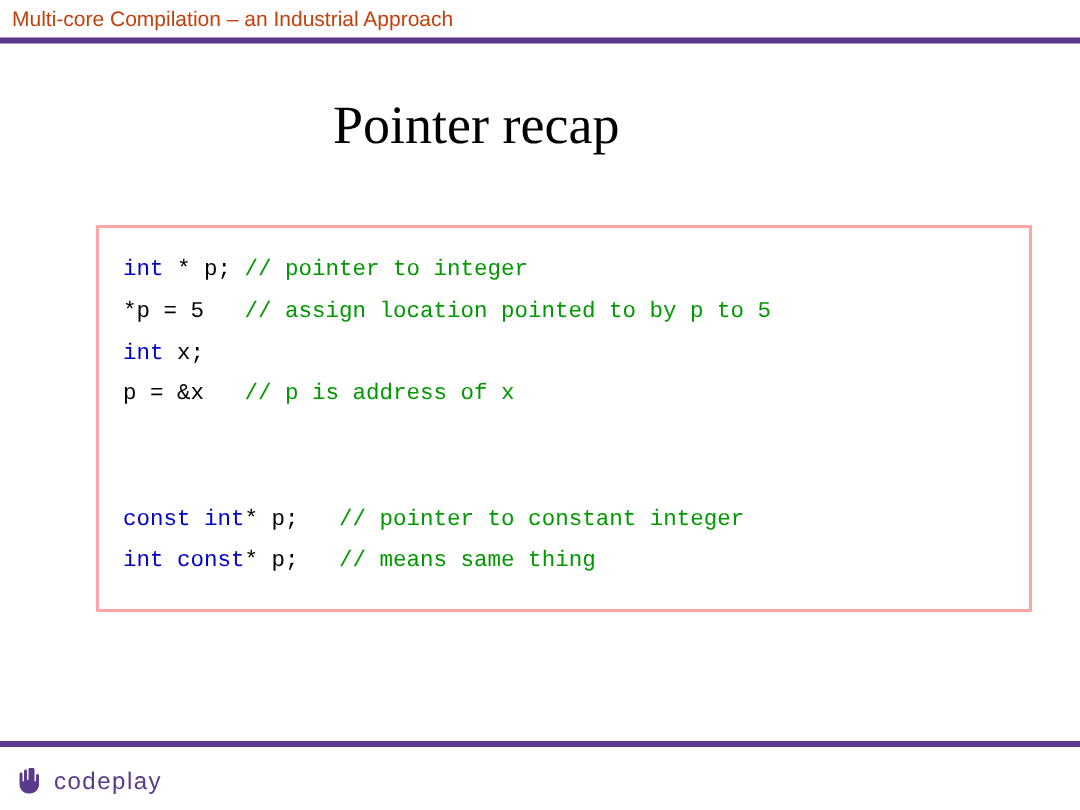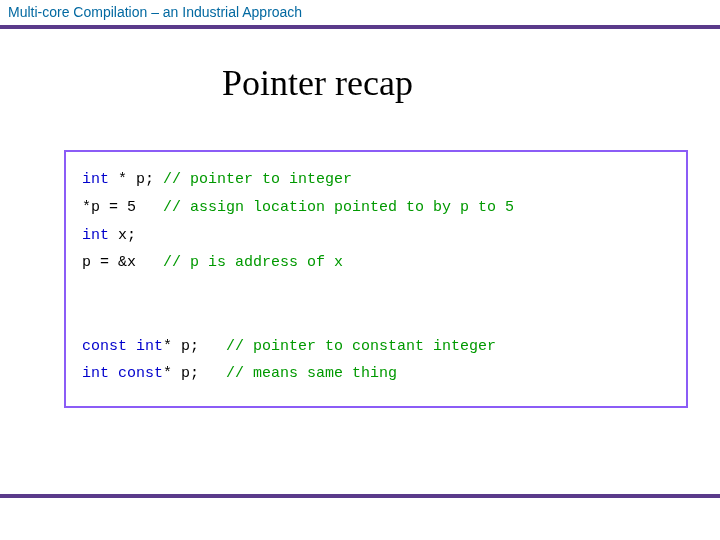--- a/index.html
+++ b/index.html
@@ -15,21 +15,21 @@
     position: relative;
     width: 720px;
     height: 540px;
     background: #ffffff;
   }
   .header-text {
     position: absolute;
     top: 4px;
     left: 8px;
     font-size: 14px;
-    color: #0369a1;
+    color: #c2410c;
     text-align: center;
   }
   .header-rule {
     position: absolute;
     top: 25px;
     left: 0;
     width: 720px;
     height: 4px;
     background: #5a3a8a;
   }
@@ -41,21 +41,21 @@
     text-align: center;
     font-family: "Times New Roman", Times, serif;
     font-size: 36px;
     color: #000;
   }
   .code-box {
     position: absolute;
     top: 150px;
     left: 64px;
     width: 588px;
-    border: 2px solid #8b5cf6;
+    border: 2px solid #fca5a5;
     background: #fff;
     padding: 14px 16px 18px 16px;
     font-family: "Courier New", Courier, monospace;
     font-size: 15px;
     line-height: 1.85;
     color: #000;
     white-space: pre;
   }
   .kw   { color: #0000cc; }
   .cm   { color: #009900; }
@@ -100,14 +100,20 @@
 <span>*p = 5   </span><span class="cm">// assign location pointed to by p to 5</span>
 <span class="kw">int</span><span> x;</span>
 <span>p = &amp;x   </span><span class="cm">// p is address of x</span>
 
 
 <span class="kw">const</span><span> </span><span class="kw">int</span><span>* p;   </span><span class="cm">// pointer to constant integer</span>
 <span class="kw">int</span><span> </span><span class="kw">const</span><span>* p;   </span><span class="cm">// means same thing</span></div>
 
   <div class="footer-rule"></div>
 
+  <div class="logo">
+    <svg class="hand" viewBox="0 0 24 24">
+      <path fill="#5a3a8a" d="M12 2c-.6 0-1 .4-1 1v6.5c0 .3-.2.5-.5.5s-.5-.2-.5-.5V4c0-.6-.4-1-1-1s-1 .4-1 1v6.5c0 .3-.2.5-.5.5S7 10.8 7 10.5V6c0-.6-.4-1-1-1s-1 .4-1 1v7c0 3 2.5 6 6 6h1c3.5 0 6-3 6-6V7c0-.6-.4-1-1-1s-1 .4-1 1v3.5c0 .3-.2.5-.5.5s-.5-.2-.5-.5V3c0-.6-.4-1-1-1z"></path>
+    </svg>
+    <span class="logo-text">codeplay</span>
+  </div>
 
 </div>
 
 </body></html>

